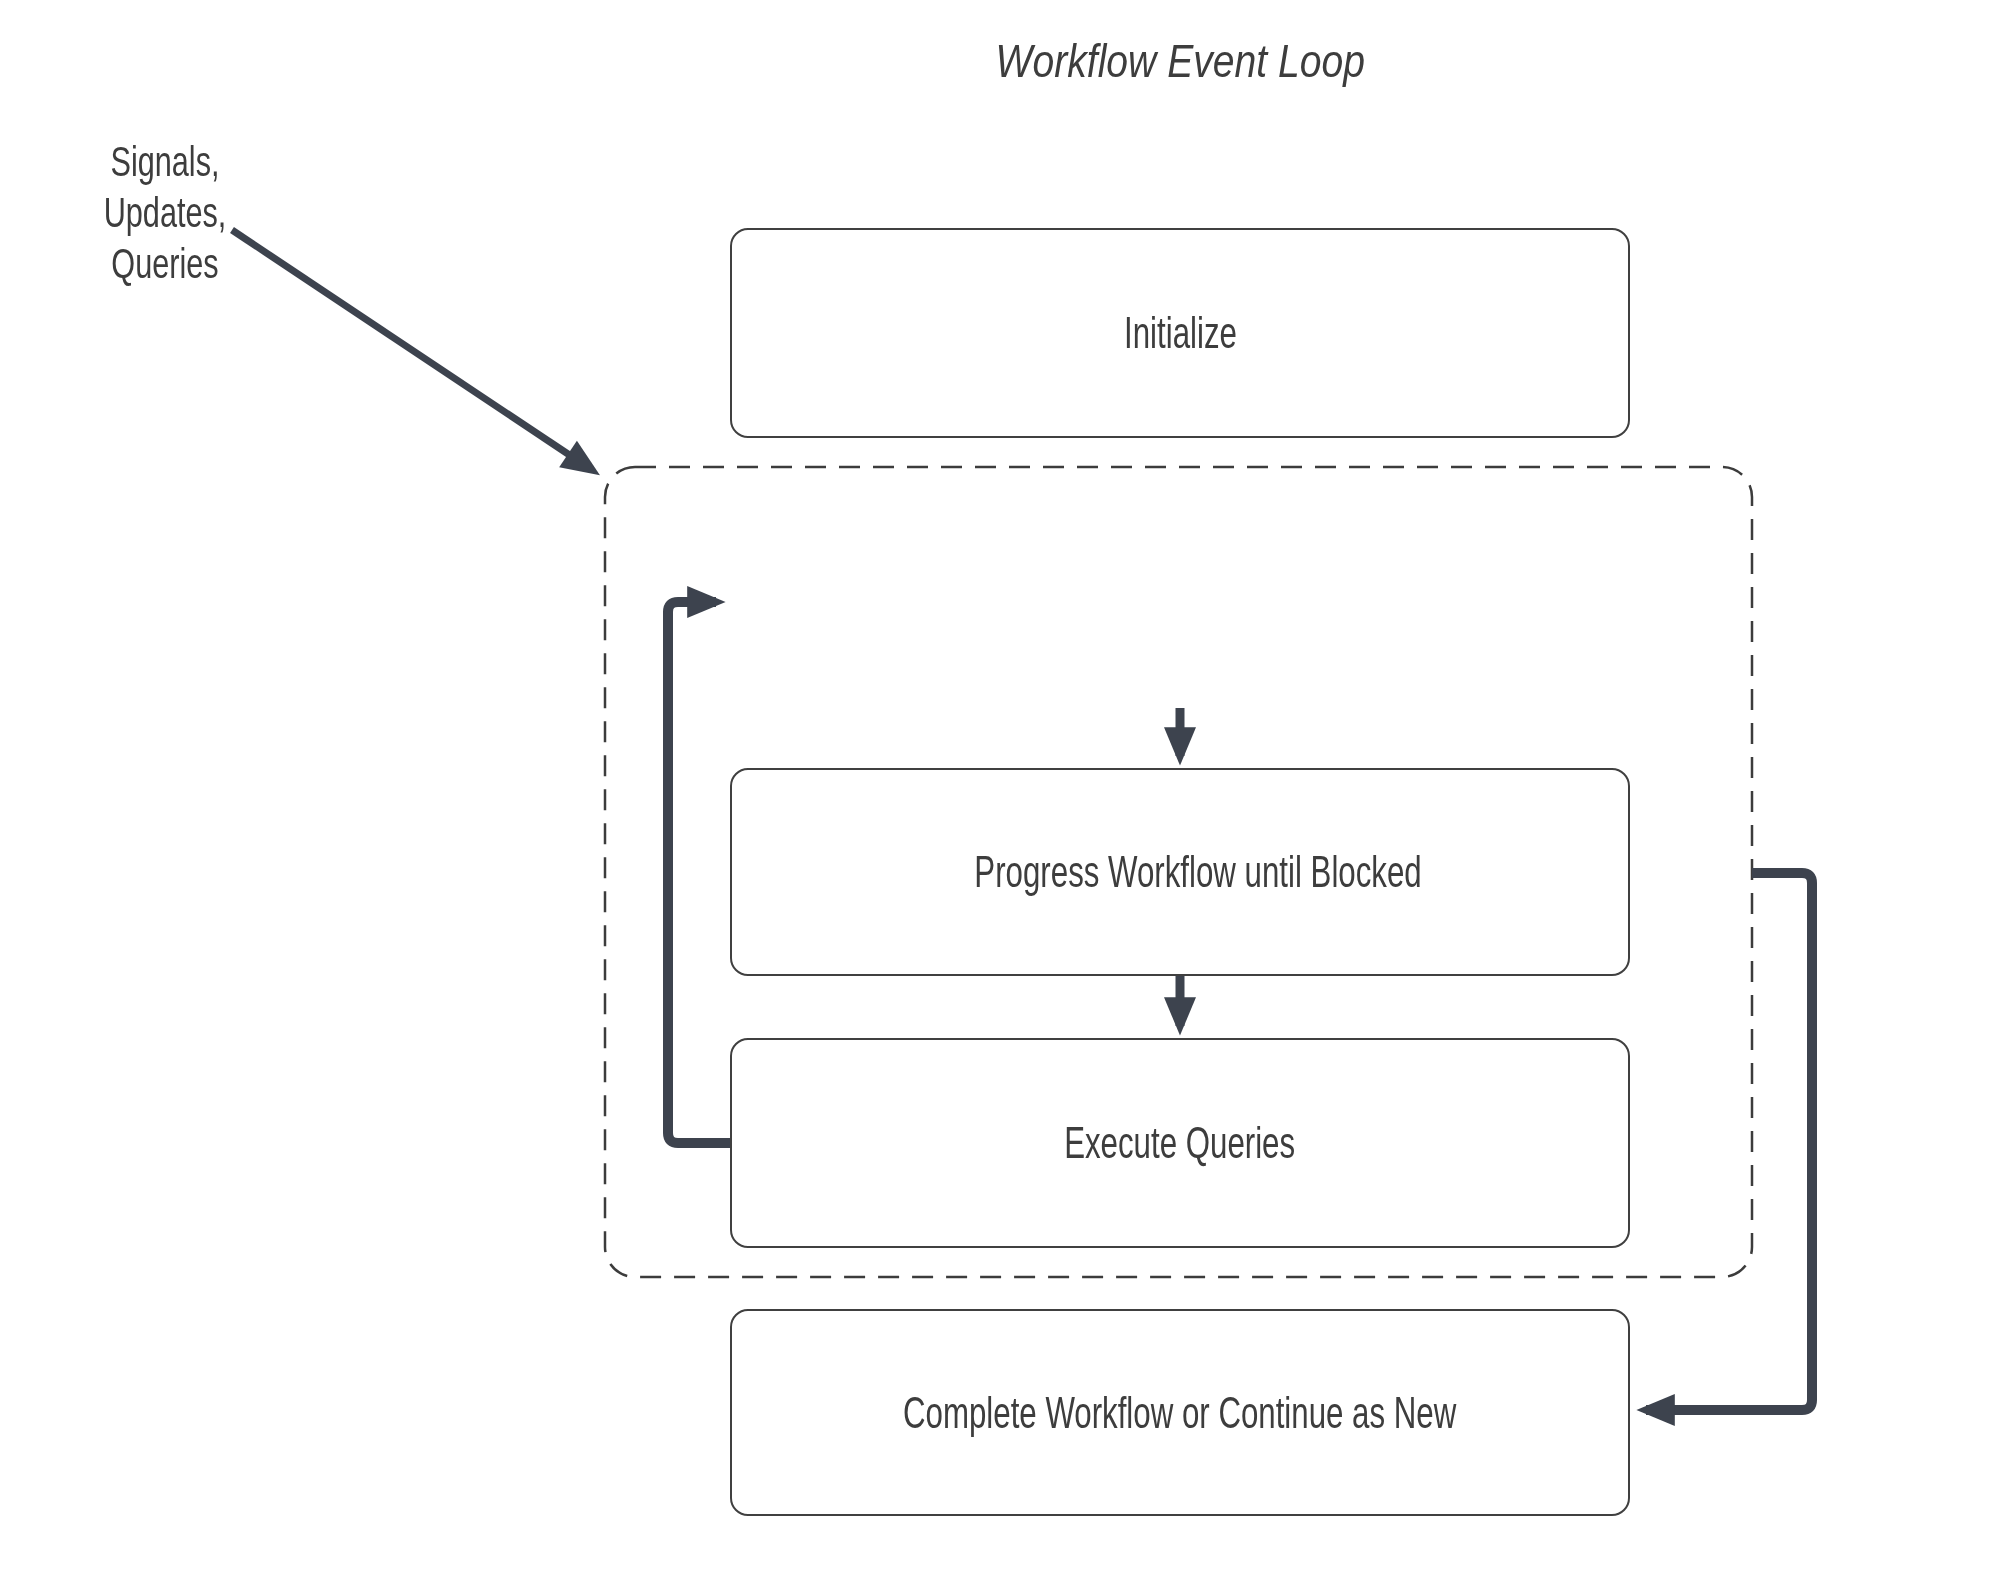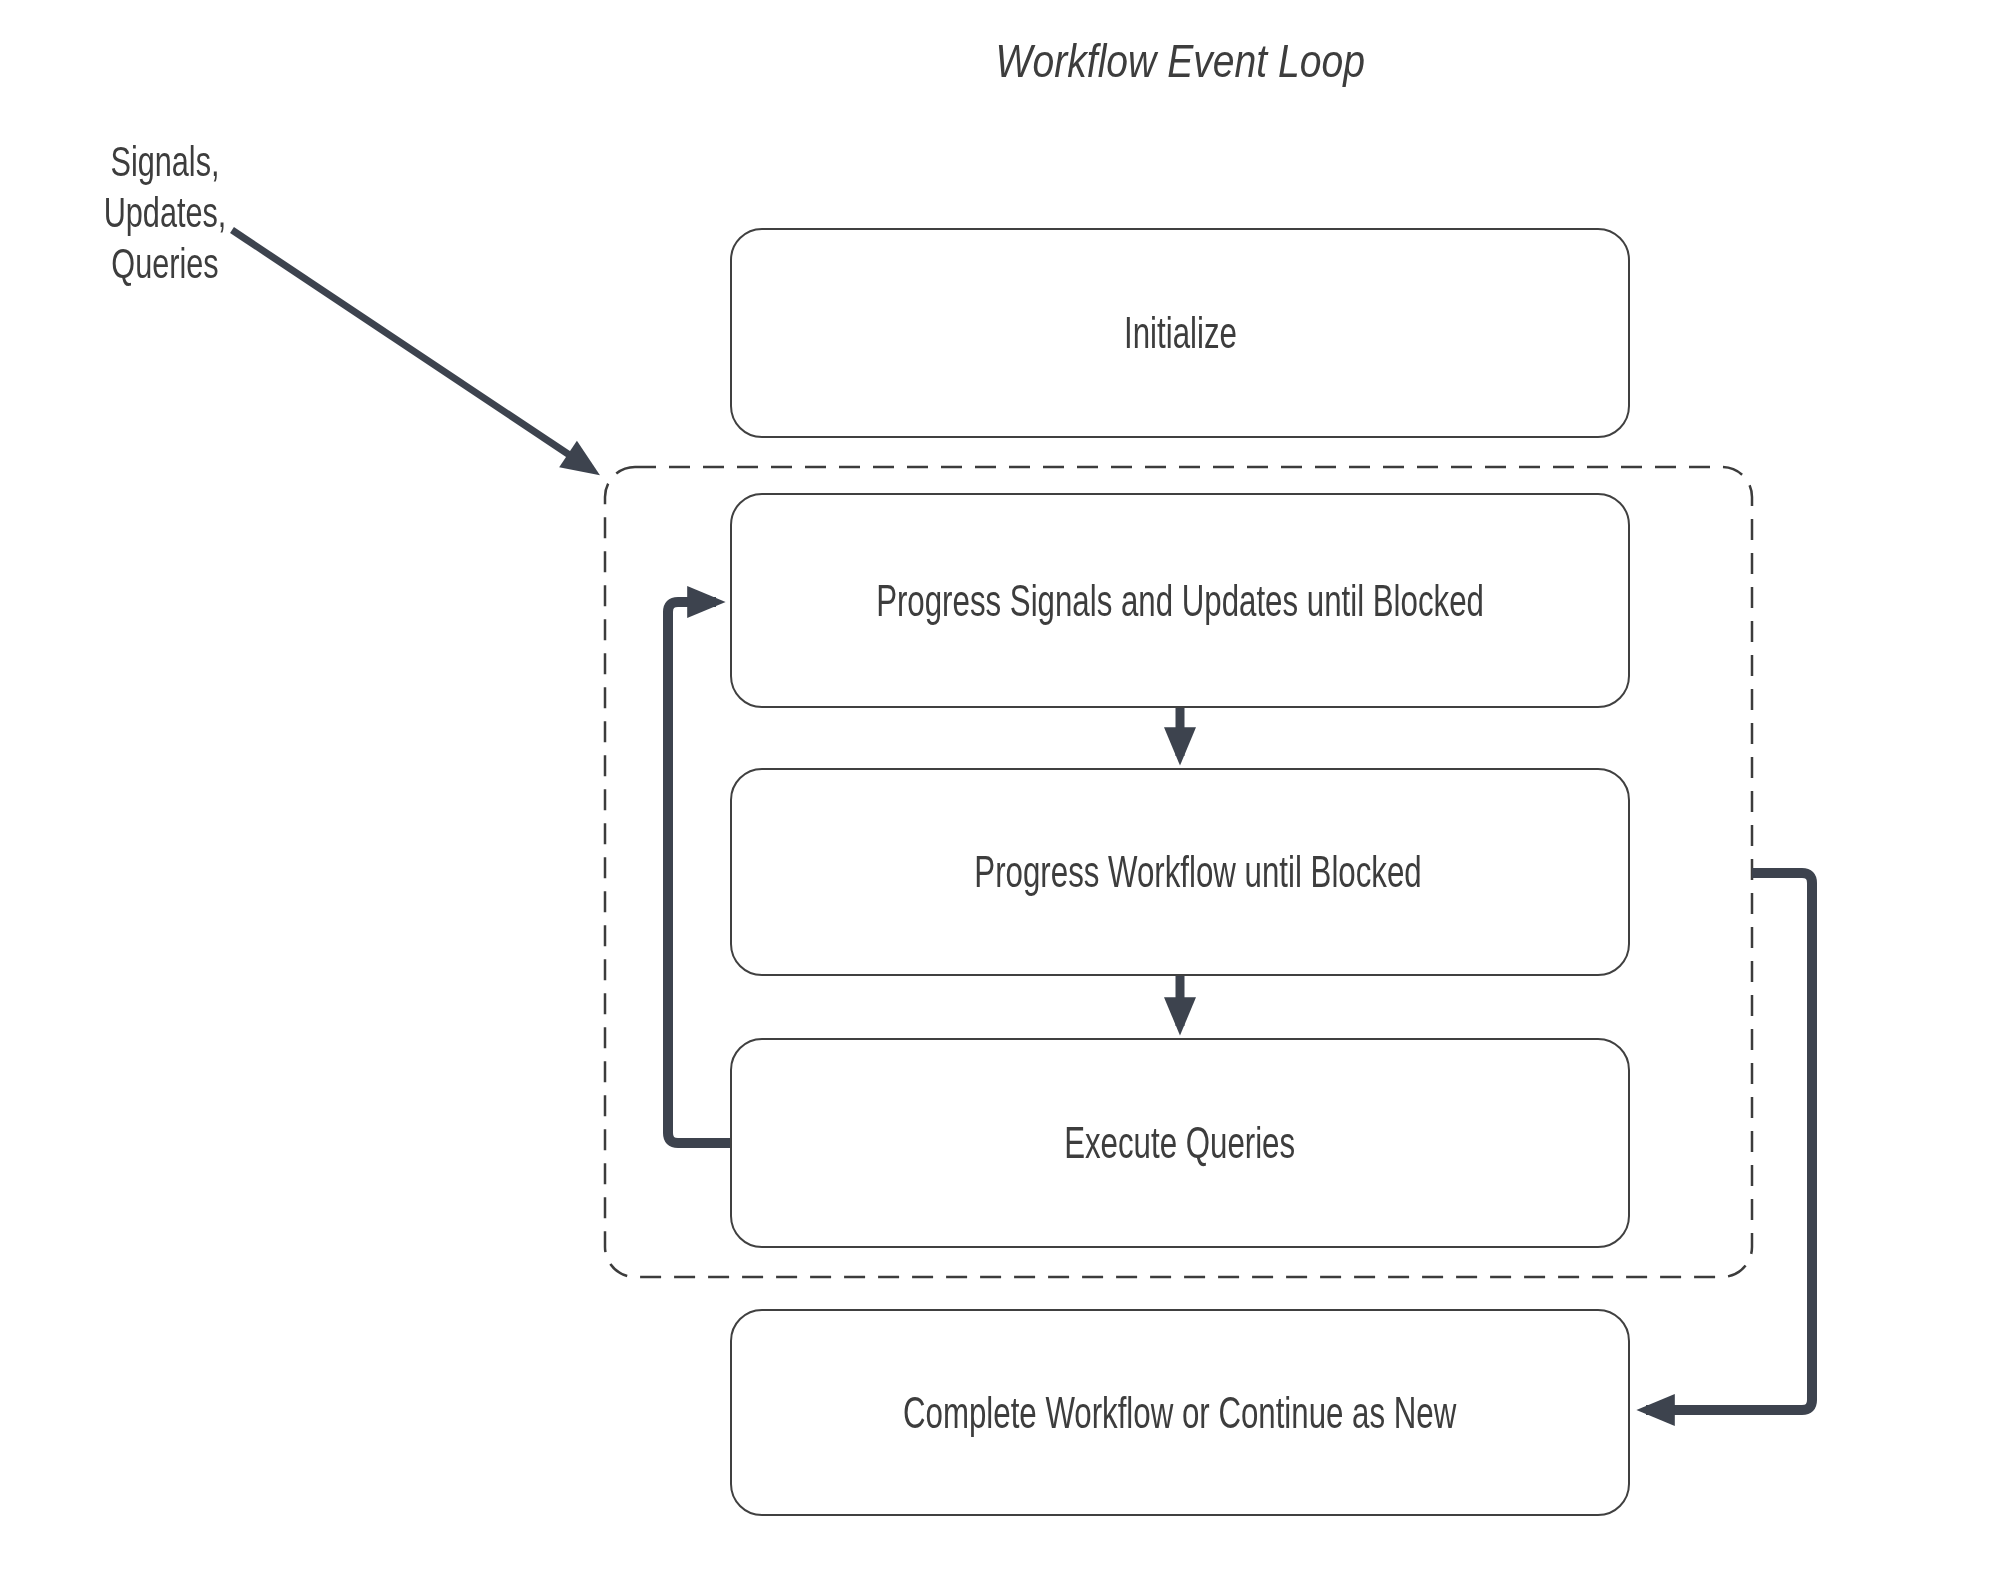--- a/index.html
+++ b/index.html
@@ -31,21 +31,21 @@
     transform: scaleX(0.73);
     transform-origin: 50% 50%;
   }
   .node {
     position: absolute;
     left: 730px;
     width: 900px;
     box-sizing: border-box;
     background: #ffffff;
     border: 2px solid #404040;
-    border-radius: 32px;
+    border-radius: 18px;
     display: flex;
     align-items: center;
     justify-content: center;
     font-size: 44px;
     color: #3d3d3d;
   }
   .node .squeeze { display: inline-block; transform: scaleX(0.71); transform-origin: 50% 50%; white-space: nowrap; }
   .node-initialize        { top: 228px;  height: 210px; }
   .node-progress-signals  { top: 493px;  height: 215px; }
   .node-progress-workflow { top: 768px;  height: 208px; padding-left: 37px; }
@@ -82,23 +82,20 @@
 
     <path d="M730 1143 L678 1143 Q668 1143 668 1133 L668 612 Q668 602 678 602 L716 602" fill="none" stroke-width="10" marker-end="url(#ah)" stroke="#3d434e"></path>
 
     <path d="M1752 873 L1802 873 Q1812 873 1812 883 L1812 1400 Q1812 1410 1802 1410 L1646 1410" fill="none" stroke-width="10" marker-end="url(#ah)" stroke="#3d434e"></path>
   </svg>
 
   <div class="node node-initialize">
     <span class="squeeze">Initialize</span>
   </div>
 
-  <div class="node node-progress-signals">
-    <span class="squeeze">Progress Signals and Updates until Blocked</span>
-  </div>
 
   <div class="node node-progress-workflow">
     <span class="squeeze">Progress Workflow until Blocked</span>
   </div>
 
   <div class="node node-execute-queries">
     <span class="squeeze">Execute Queries</span>
   </div>
 
   <div class="node node-complete">

